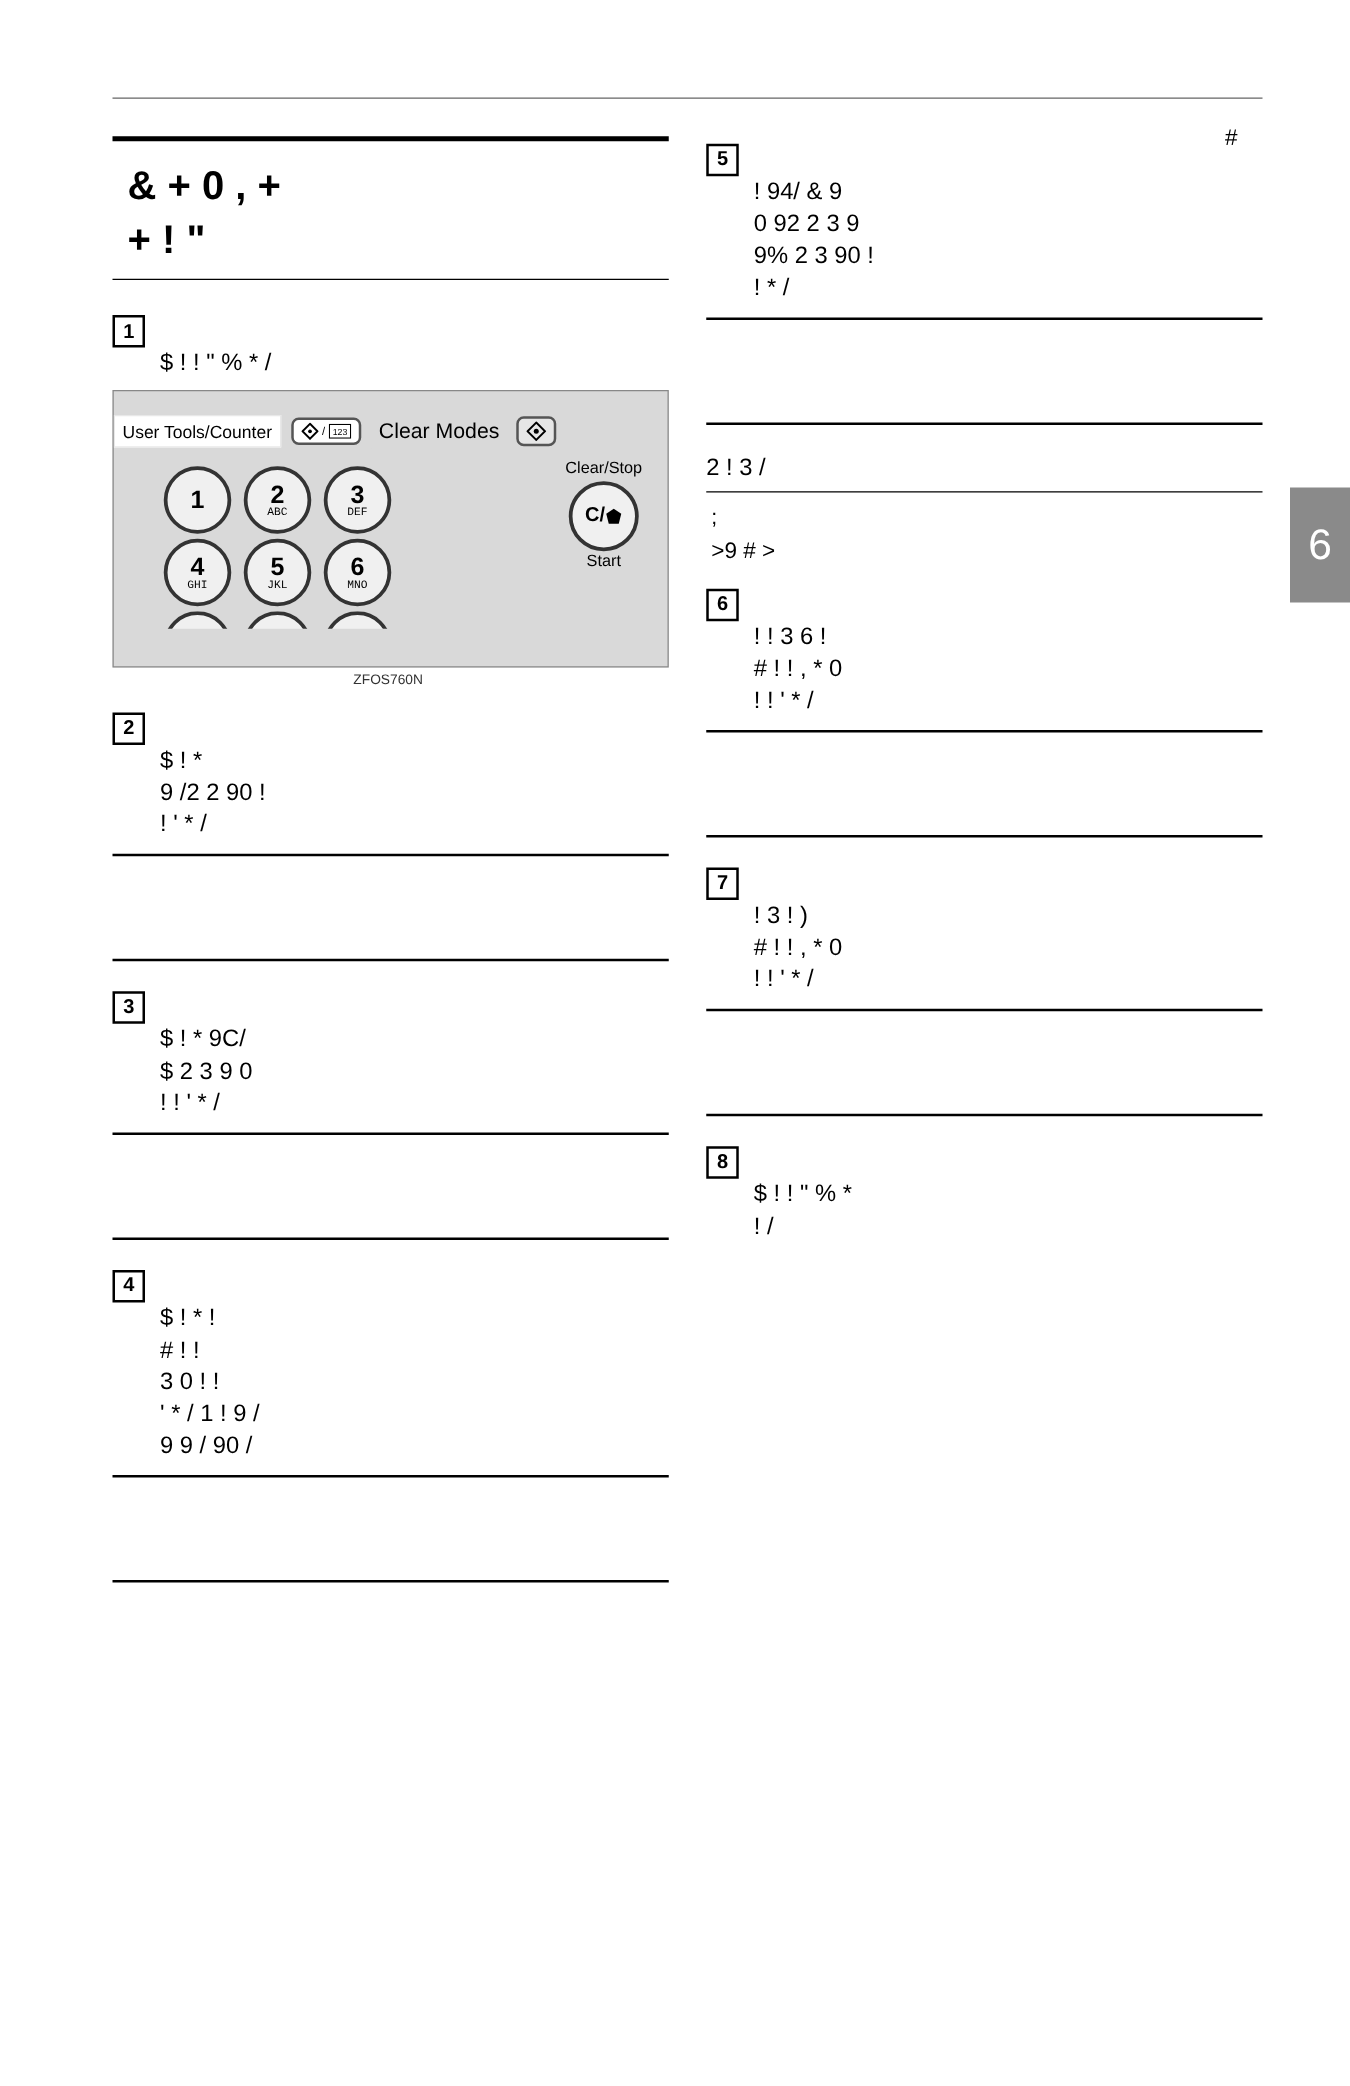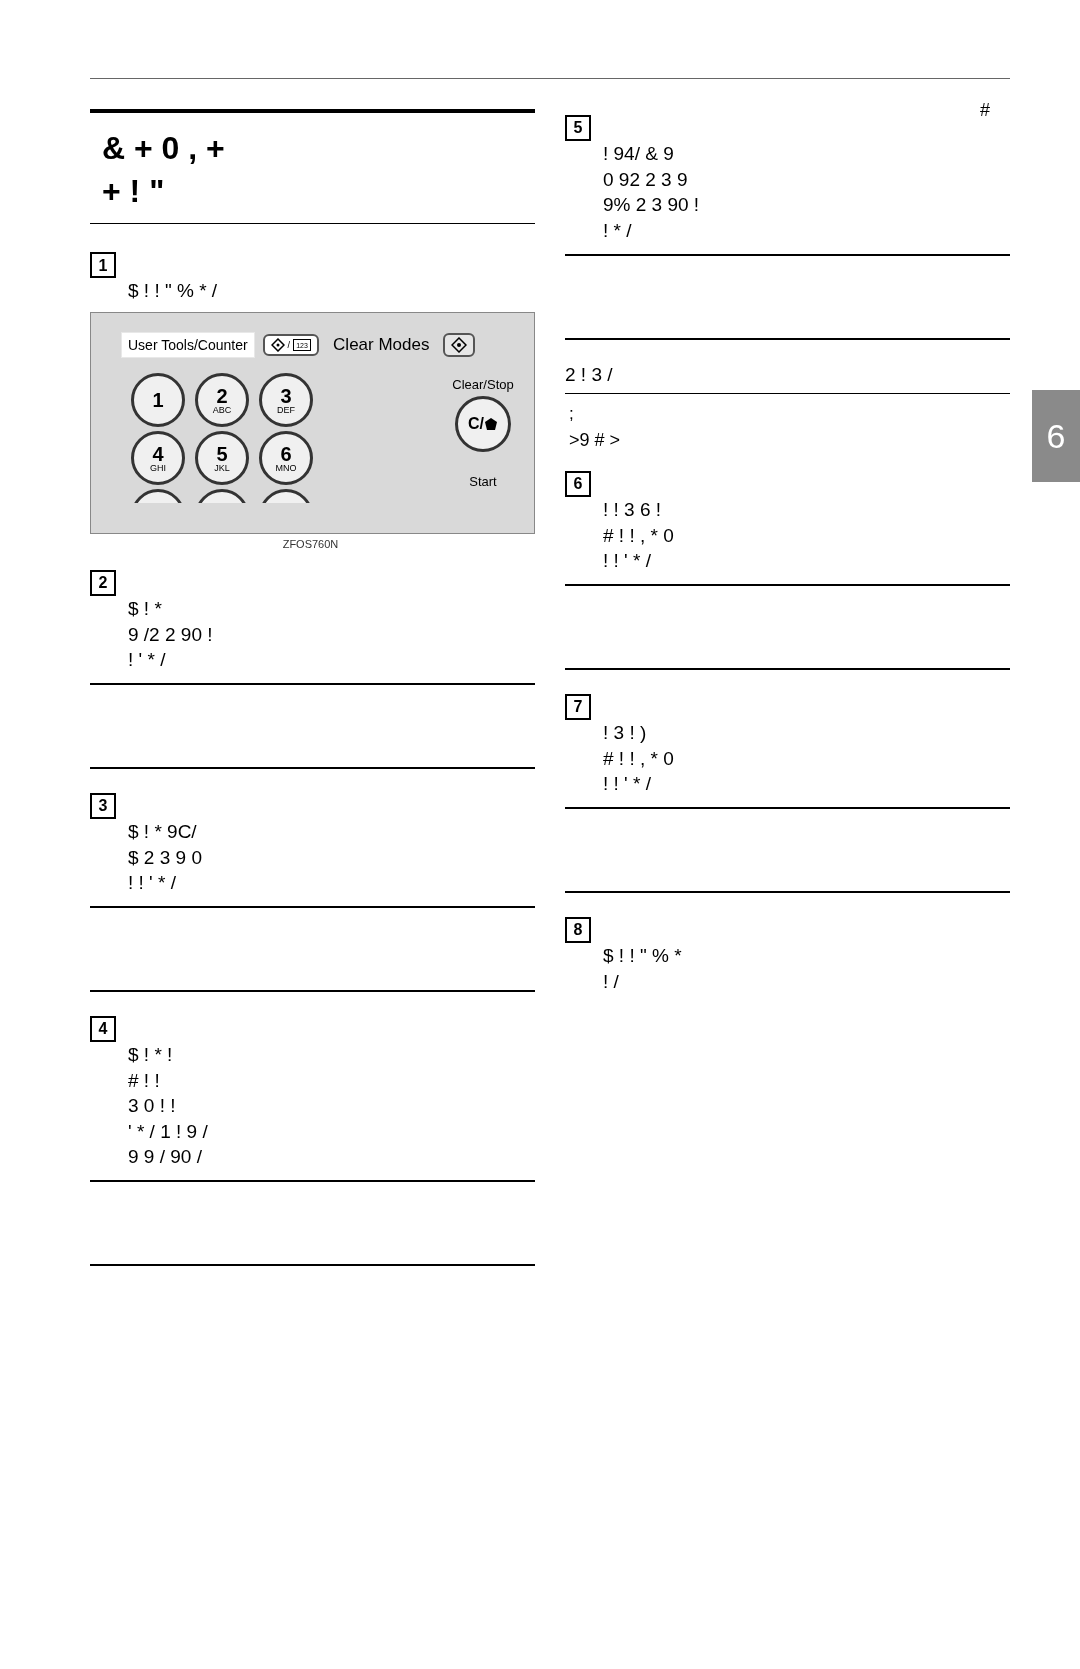--- a/index.html
+++ b/index.html
@@ -117,21 +117,21 @@
   .keypad-caption {
     text-align: center;
     font-size: 11px;
     color: #333;
     margin: 2px 4px 0 0;
   }
   .kp-toprow {
     display: flex;
     align-items: center;
     gap: 8px;
-    padding: 0 8px 0 30px;
+    padding: 0 8px 0 0;
     margin-bottom: 14px;
     text-align: right;
   }
   .kp-label {
     background: #fff;
     font-size: 14px;
     padding: 4px 6px;
     border: 1px solid #e8e8e8;
     display: flex;
     align-items: center;
@@ -171,25 +171,26 @@
     flex-direction: column;
     align-items: center;
     justify-content: center;
     font-weight: bold;
     font-size: 20px;
     line-height: 1;
   }
   .kp-numbtn .sub {
     font-size: 9px;
     font-weight: normal;
+    font-family: Liberation Mono, monospace;
   }
   .kp-side {
     position: absolute;
     right: 10px;
-    top: 64px;
+    top: 53px;
     width: 82px;
     text-align: center;
   }
   .kp-side-label {
     font-size: 13px;
     margin-bottom: 4px;
   }
   .kp-bigbtn {
     width: 56px;
     height: 56px;
@@ -300,21 +301,21 @@
         </div>
 
         <div class="kp-side">
           <div class="kp-side-label">Clear/Stop</div>
           <div class="kp-bigbtn">
             <span>C/</span>
             <svg width="14" height="14" viewBox="0 0 14 14">
                 <polygon points="7,1 13,5 11,13 3,13 1,5" fill="#000"></polygon>
               </svg>
           </div>
-          <div class="kp-side-label" style="margin-top:22px">Start</div>
+          <div class="kp-side-label" style="">Start</div>
         </div>
       </div>
       <div class="keypad-caption">ZFOS760N</div>
 
       <div class="step">
         <div class="step-num">2</div>
         <div class="step-text" style="white-space:pre-line">$   !         *
 9 /2    2    90   !
       !     ' * /</div>
       </div>

